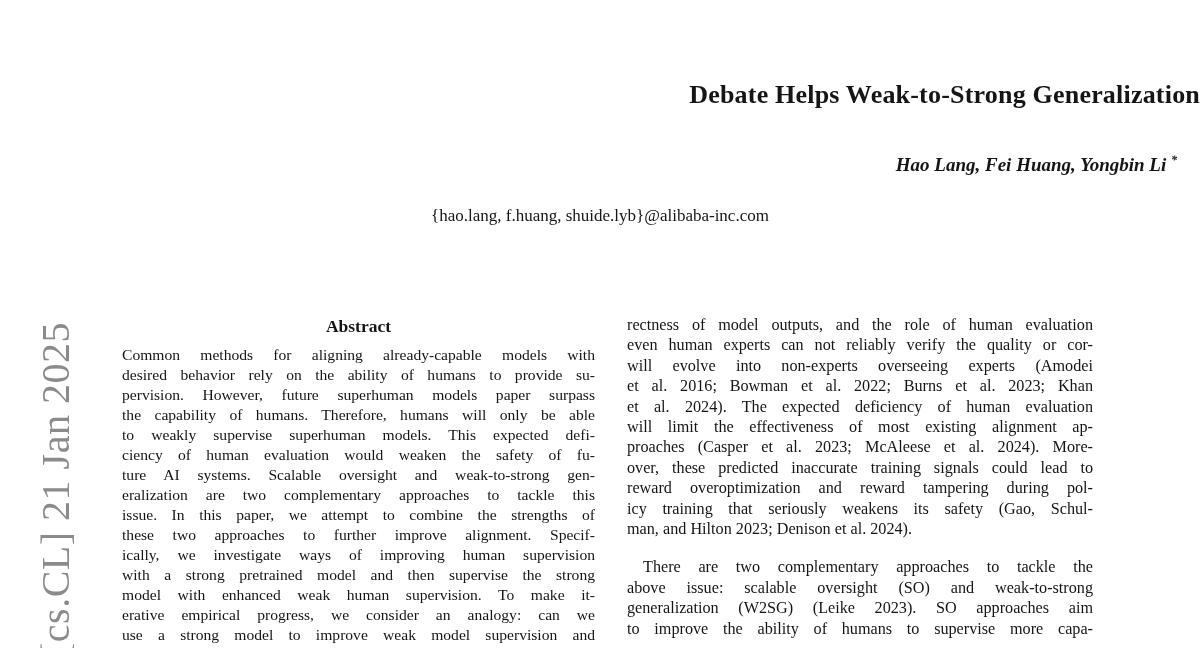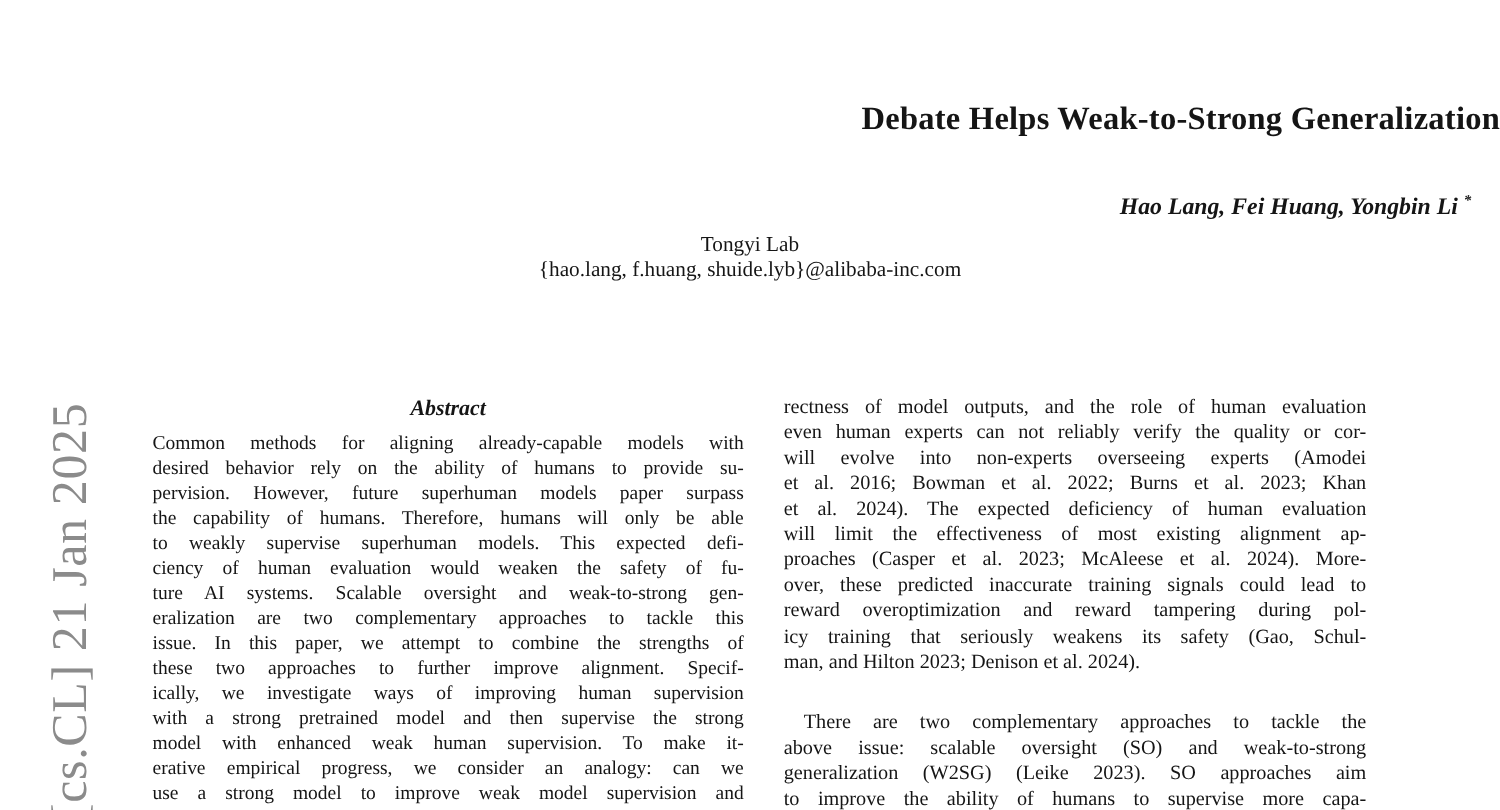--- a/index.html
+++ b/index.html
@@ -43,55 +43,54 @@
     text-align:center; font-size:17px; line-height:20px;
   }
   .email {
     position:absolute; top:206px; left:0; width:1200px;
     text-align:center; font-size:17px; line-height:20px;
   }
 
   
   .abstract-heading {
     position:absolute; top:316px; left:122px; width:473px;
-    text-align:center; font-weight:bold; font-size:17.5px; line-height:20px;font-style:italic;
+    text-align:center; font-weight:bold; font-size:17.5px; line-height:20px;
   }
   .abstract-body {
     position:absolute; top:345px; left:122px; width:473px;
     font-size:15.6px;
   }
   .abstract-body .line { line-height:20px; }
 
   .intro-body {
     position:absolute; top:315px; left:627px; width:466px;
     font-size:16.2px;
   }
   .intro-body .line { line-height:20.4px; }
-  .intro-body .para + .para { margin-top:28px; }
+  .intro-body .para + .para { margin-top:18px; }
 
   .line {
     text-align:justify;
     text-align-last:justify;
     -moz-text-align-last:justify;
   }
   .line.flush { text-align-last:left; -moz-text-align-last:left; }
   .para.indented .line:first-child { text-indent:16px; }
 </style>
 </head>
 <body>
 
 <div class="page">
 
   <div class="arxiv-stamp">[cs.CL] 21 Jan 2025</div>
 
   <div class="paper-title">Debate Helps Weak-to-Strong Generalization</div>
 
   <div class="authors-line"><span>Hao Lang, Fei Huang, Yongbin Li</span> <sup>*</sup></div>
 
-  <div class="affiliation">Tongyi Lab</div>
 
   <div class="email">{hao.lang, f.huang, shuide.lyb}@alibaba-inc.com</div>
 
   <div class="abstract-heading">Abstract</div>
 
   <div class="abstract-body">
       <div class="para">
         <div class="line">Common methods for aligning already-capable models with</div>
         <div class="line">desired behavior rely on the ability of humans to provide su-</div>
         <div class="line">pervision. However, future superhuman models paper surpass</div>

